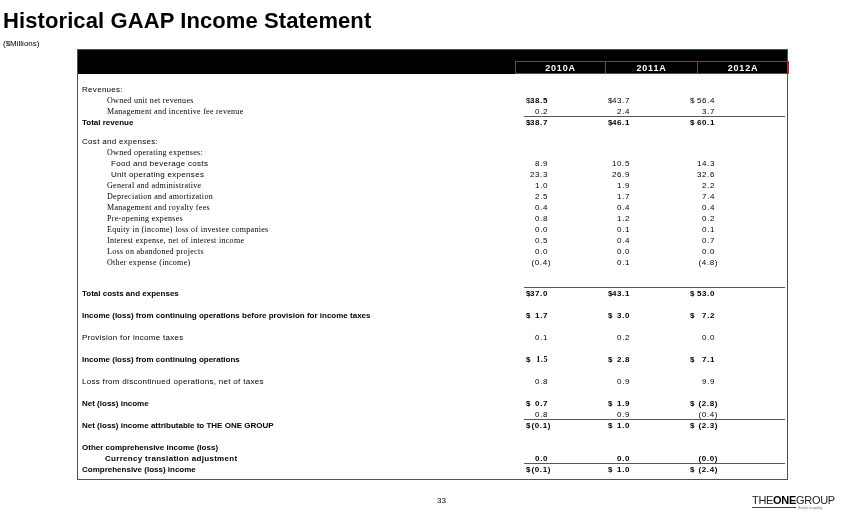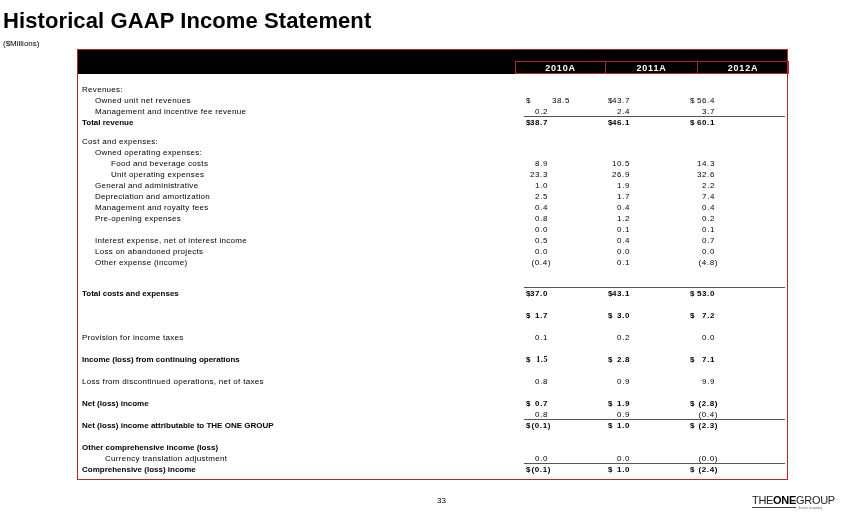--- a/index.html
+++ b/index.html
@@ -8,21 +8,21 @@
   .subtitle { position:absolute; left:3px; top:39px; font-size:8px; }
   .table-box { position:absolute; left:77px; top:49px; width:711px; height:431px; border:1px solid #b5262d; box-sizing:border-box; }
   .hdr { position:absolute; left:0; top:0; right:0; height:24px; background:#000; }
   .hdr-fye { position:absolute; left:437px; top:0; width:274px; height:11px; border:1px solid #b5262d; border-top:none; box-sizing:border-box; color:#fff; font-size:9px; text-align:center; line-height:11px; }
   .hdr-years { position:absolute; left:437px; top:11px; width:274px; height:13px; }
   .hdr-year { position:absolute; top:0; height:13px; border:1px solid #b5262d; box-sizing:border-box; color:#fff; font-size:9px; font-weight:bold; text-align:center; line-height:12px; letter-spacing:0.8px; }
   .row { position:absolute; left:0; right:0; height:11px; font-size:8px; line-height:11px; }
   .row .lbl { position:absolute; left:4px; white-space:nowrap; letter-spacing:0.3px; }
   .row.bold { font-weight:bold; letter-spacing:0; }
   .row.bold .lbl { letter-spacing:0; }
-  .row .ind1 { left:17px; }
+  .row .ind1 { left:29px;font-family:Liberation Serif, serif; }
   .row .ind2 { left:33px; }
   .row .ind3 { left:27px; }
   .cur { position:absolute; font-size:8px; }
   .val { position:absolute; text-align:right; width:50px; letter-spacing:0.6px; }
   .rule { position:absolute; height:1px; background:#555; }
   .page-num { position:absolute; left:417px; top:496px; font-size:8px;padding-left:20px; }
   .logo { position:absolute; left:752px; top:494px; font-size:11px; letter-spacing:-0.3px; color:#222; }
   .logo b { font-weight:bold; color:#000; }
   .logo-tag { position:absolute; left:798px; top:506px; font-size:3px; color:#777; }
   .logo-line { position:absolute; left:752px; top:507px; width:44px; height:1px; background:#444; }
@@ -41,21 +41,21 @@
       <div class="hdr-year" style="left:182px;width:92px;">2012A</div>
     </div>
   </div>
   <div id="rows">
       <div class="row" style="top: 34px;">
         <span class="lbl">Revenues:</span>
       </div>
       <div class="row" style="top: 45px;">
         <span class="lbl ind1">Owned unit net revenues</span>
         <span class="cur" style="left: 448px;">$</span>
-        <span class="val" style="left: 442px;">38.5</span>
+        <span class="val" style="left: 420px; font-weight: bold;">38.5</span>
         <span class="cur" style="left: 530px;">$</span>
         <span class="val" style="left: 502px;">43.7</span>
         <span class="cur" style="left: 612px;">$</span>
         <span class="val" style="left: 587px;">56.4</span>
       </div>
       <div class="row" style="top: 56px;">
         <span class="lbl ind1">Management and incentive fee revenue</span>
         <span class="val" style="left: 420px;">0.2</span>
         <span class="val" style="left: 502px;">2.4</span>
         <span class="val" style="left: 587px;">3.7</span>
@@ -106,20 +106,21 @@
         <span class="val" style="left: 502px;">0.4</span>
         <span class="val" style="left: 587px;">0.4</span>
       </div>
       <div class="row" style="top: 163px;">
         <span class="lbl ind1">Pre-opening expenses</span>
         <span class="val" style="left: 420px;">0.8</span>
         <span class="val" style="left: 502px;">1.2</span>
         <span class="val" style="left: 587px;">0.2</span>
       </div>
       <div class="row" style="top: 174px;">
+        <span class="lbl ind1">Equity in (income) loss of investee companies</span>
         <span class="val" style="left: 420px;">0.0</span>
         <span class="val" style="left: 502px;">0.1</span>
         <span class="val" style="left: 587px;">0.1</span>
       </div>
       <div class="row" style="top: 185px;">
         <span class="lbl ind1">Interest expense, net of interest income</span>
         <span class="val" style="left: 420px;">0.5</span>
         <span class="val" style="left: 502px;">0.4</span>
         <span class="val" style="left: 587px;">0.7</span>
       </div>
@@ -139,20 +140,21 @@
         <span class="lbl">Total costs and expenses</span>
         <span class="cur" style="left: 448px;">$</span>
         <span class="val" style="left: 420px;">37.0</span>
         <span class="cur" style="left: 530px;">$</span>
         <span class="val" style="left: 502px;">43.1</span>
         <span class="cur" style="left: 612px;">$</span>
         <span class="val" style="left: 587px;">53.0</span>
       </div>
       <div class="rule" style="left: 446px; width: 261px; top: 237px;"></div>
       <div class="row bold" style="top: 260px;">
+        <span class="lbl">Income (loss) from continuing operations before provision for income taxes</span>
         <span class="cur" style="left: 448px;">$</span>
         <span class="val" style="left: 420px;">1.7</span>
         <span class="cur" style="left: 530px;">$</span>
         <span class="val" style="left: 502px;">3.0</span>
         <span class="cur" style="left: 612px;">$</span>
         <span class="val" style="left: 587px;">7.2</span>
       </div>
       <div class="row" style="top: 282px;">
         <span class="lbl">Provision for income taxes</span>
         <span class="val" style="left: 420px;">0.1</span>
@@ -194,21 +196,21 @@
         <span class="val" style="left: 423px;">(0.1)</span>
         <span class="cur" style="left: 530px;">$</span>
         <span class="val" style="left: 502px;">1.0</span>
         <span class="cur" style="left: 612px;">$</span>
         <span class="val" style="left: 590px;">(2.3)</span>
       </div>
       <div class="rule" style="left: 446px; width: 261px; top: 369px;"></div>
       <div class="row bold" style="top: 392px;">
         <span class="lbl">Other comprehensive income (loss)</span>
       </div>
-      <div class="row" style="top: 403px;">
+      <div class="row" style="top: 403px; font-weight: bold;">
         <span class="lbl ind3">Currency translation adjustment</span>
         <span class="val" style="left: 420px;">0.0</span>
         <span class="val" style="left: 502px;">0.0</span>
         <span class="val" style="left: 590px;">(0.0)</span>
       </div>
       <div class="row bold" style="top: 414px;">
         <span class="lbl">Comprehensive (loss) income</span>
         <span class="cur" style="left: 448px;">$</span>
         <span class="val" style="left: 423px;">(0.1)</span>
         <span class="cur" style="left: 530px;">$</span>

